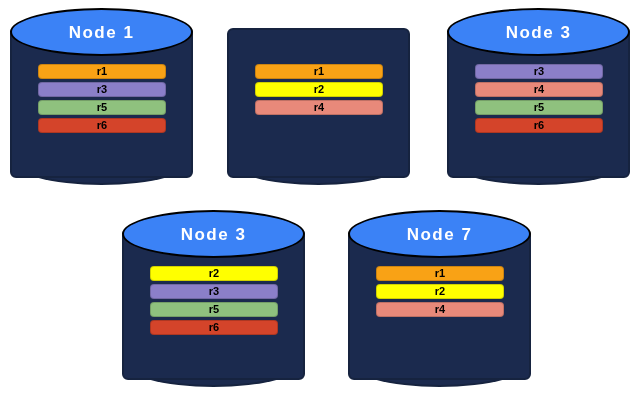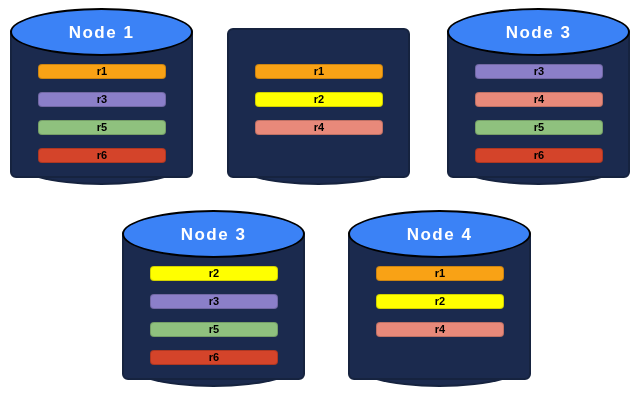--- a/index.html
+++ b/index.html
@@ -76,21 +76,21 @@
   }
 
   
   .shards {
     position: absolute;
     left: 28px;
     top: 56px;
     width: 128px;
     display: flex;
     flex-direction: column;
-    gap: 13px;
+    gap: 3px;
     z-index: 3;
   }
   .shard {
     height: 15px;
     border-radius: 4px;
     display: flex;
     align-items: center;
     justify-content: center;
     font-size: 11px;
     font-weight: bold;
@@ -150,21 +150,21 @@
         <div class="shard" style="background: rgb(255, 255, 0);">r2</div>
         <div class="shard" style="background: rgb(139, 127, 201);">r3</div>
         <div class="shard" style="background: rgb(143, 193, 126);">r5</div>
         <div class="shard" style="background: rgb(212, 68, 42);">r6</div>
       </div>
     </div>
     <div class="node" style="left: 348px; top: 210px;">
       <div class="cyl-bottom"></div>
       <div class="cyl-body"></div>
       <div class="cyl-top">
-        <span class="node-title">Node  4</span>
+        <span class="node-title">Node  7</span>
       </div>
       <div class="shards">
         <div class="shard" style="background: rgb(249, 162, 21);">r1</div>
         <div class="shard" style="background: rgb(255, 255, 0);">r2</div>
         <div class="shard" style="background: rgb(232, 137, 122);">r4</div>
       </div>
     </div>
   </div>
 
 </body></html>

